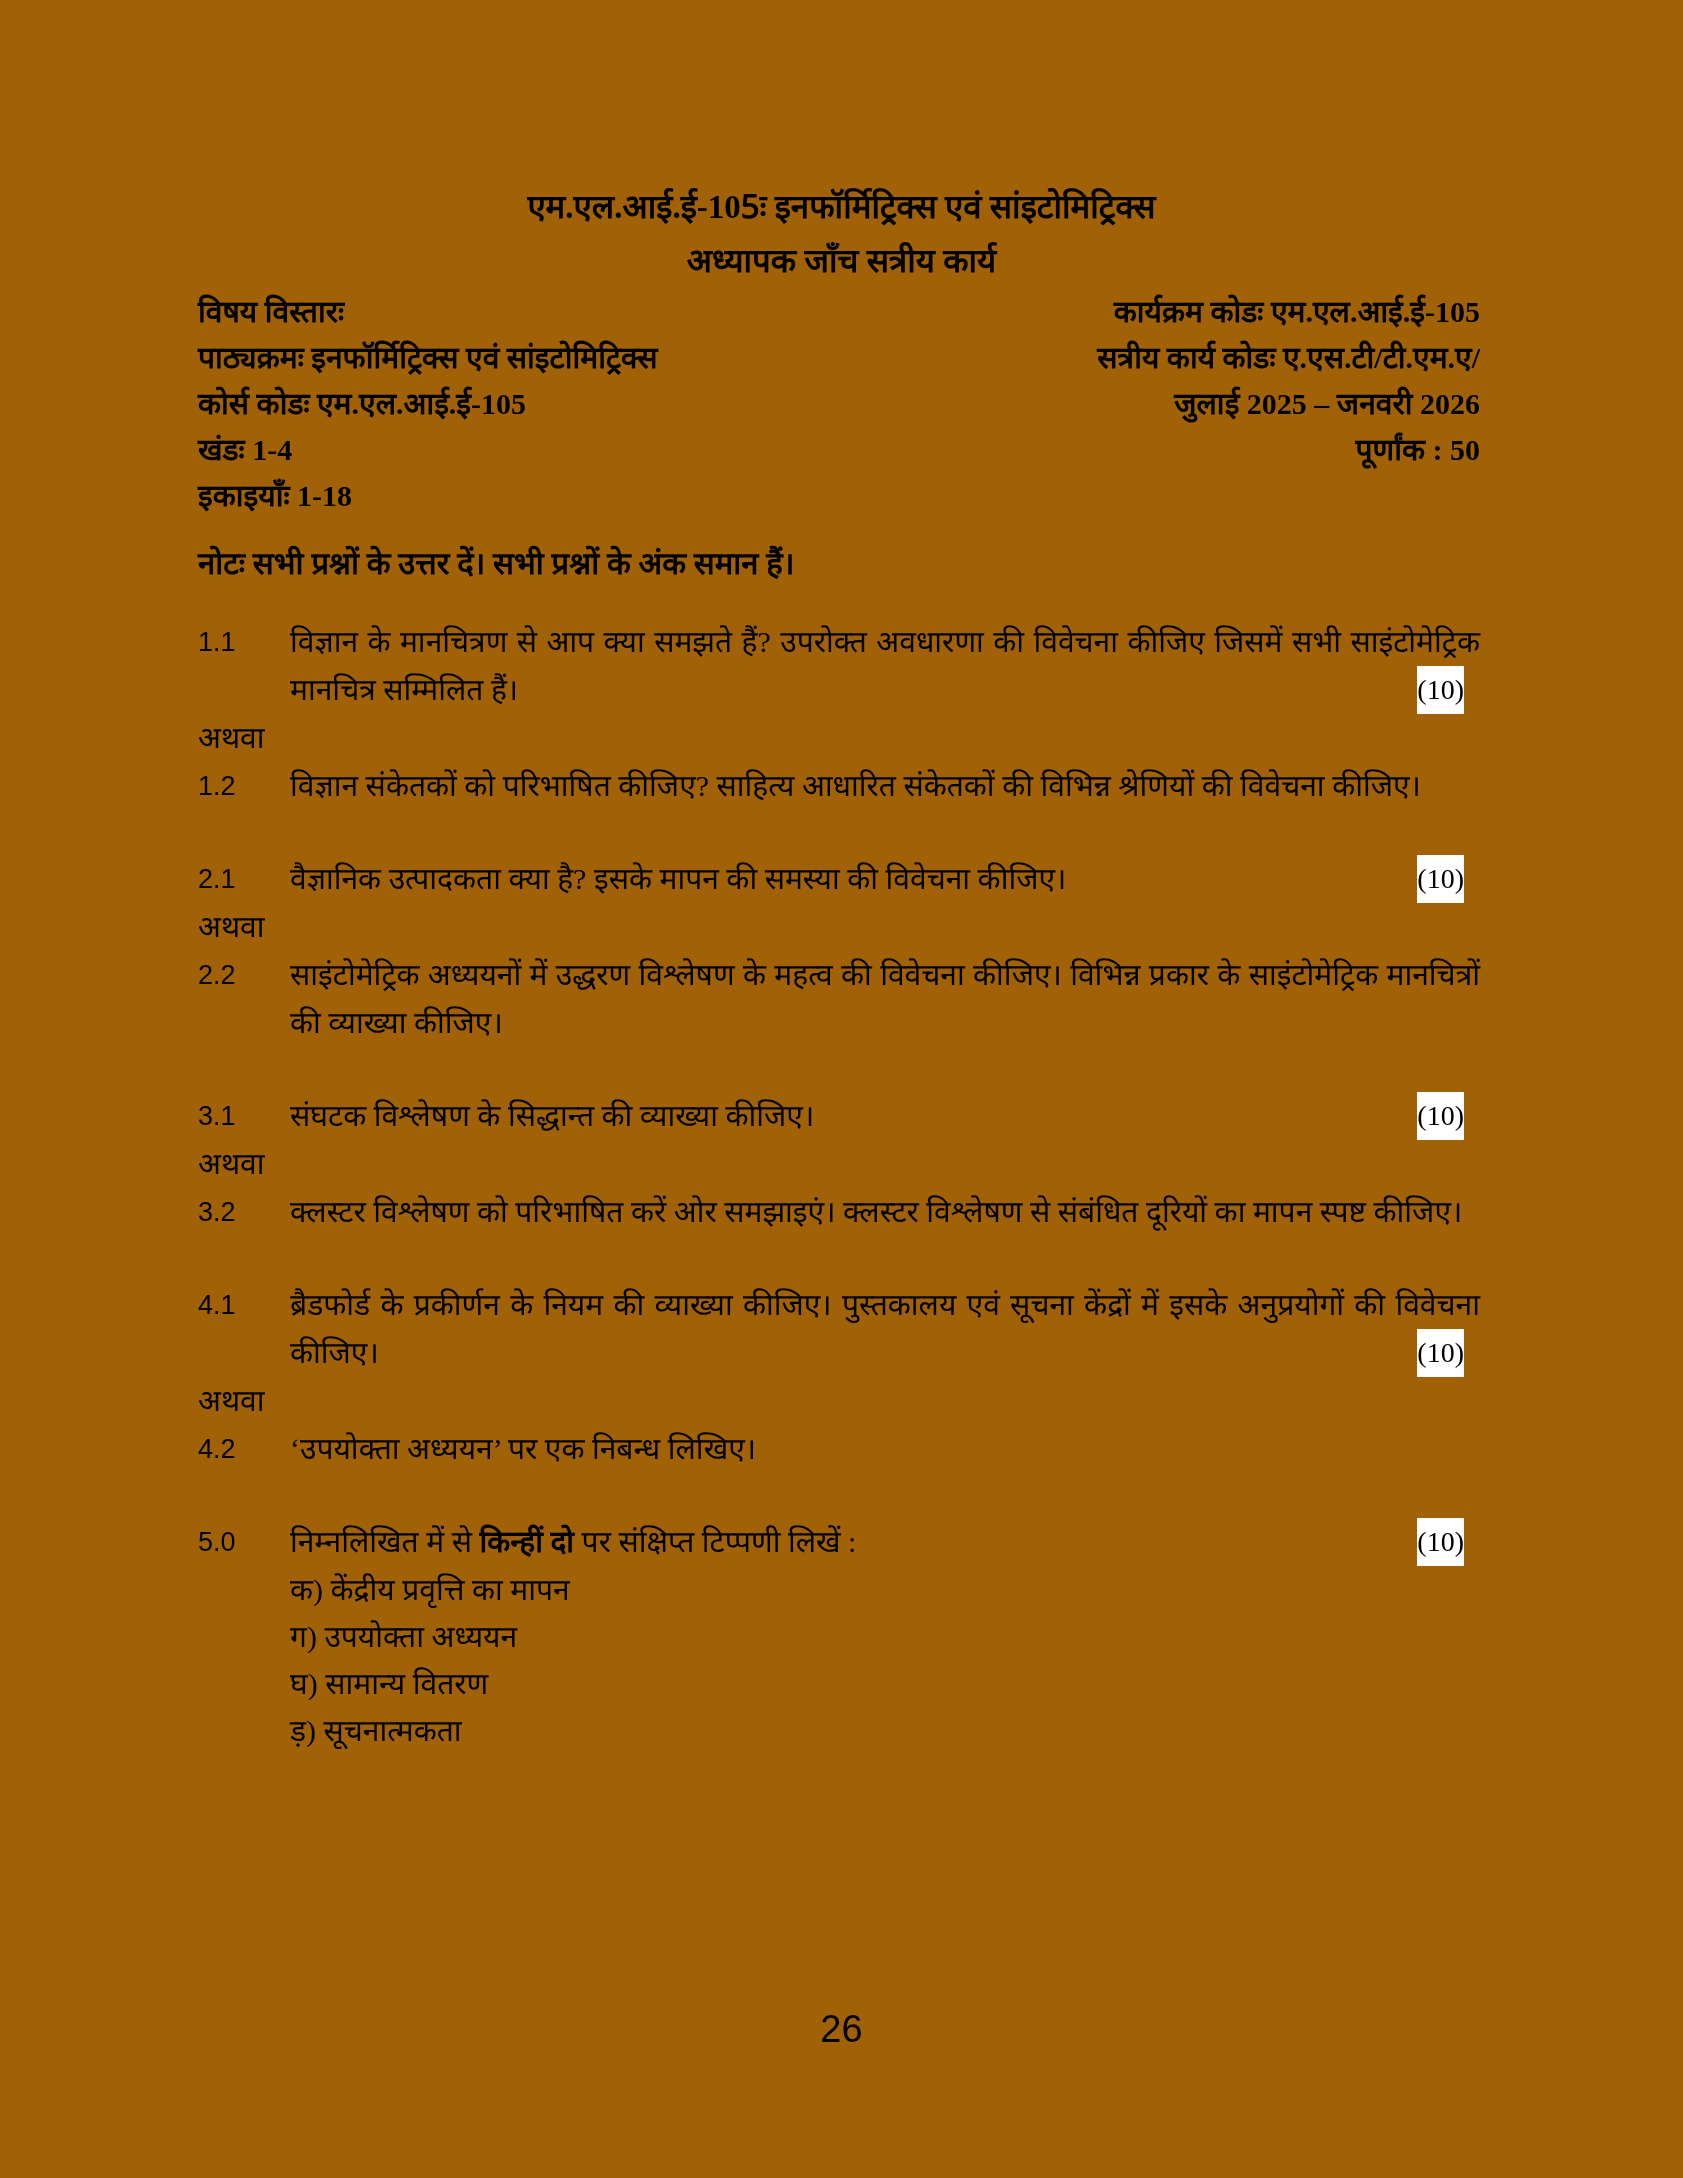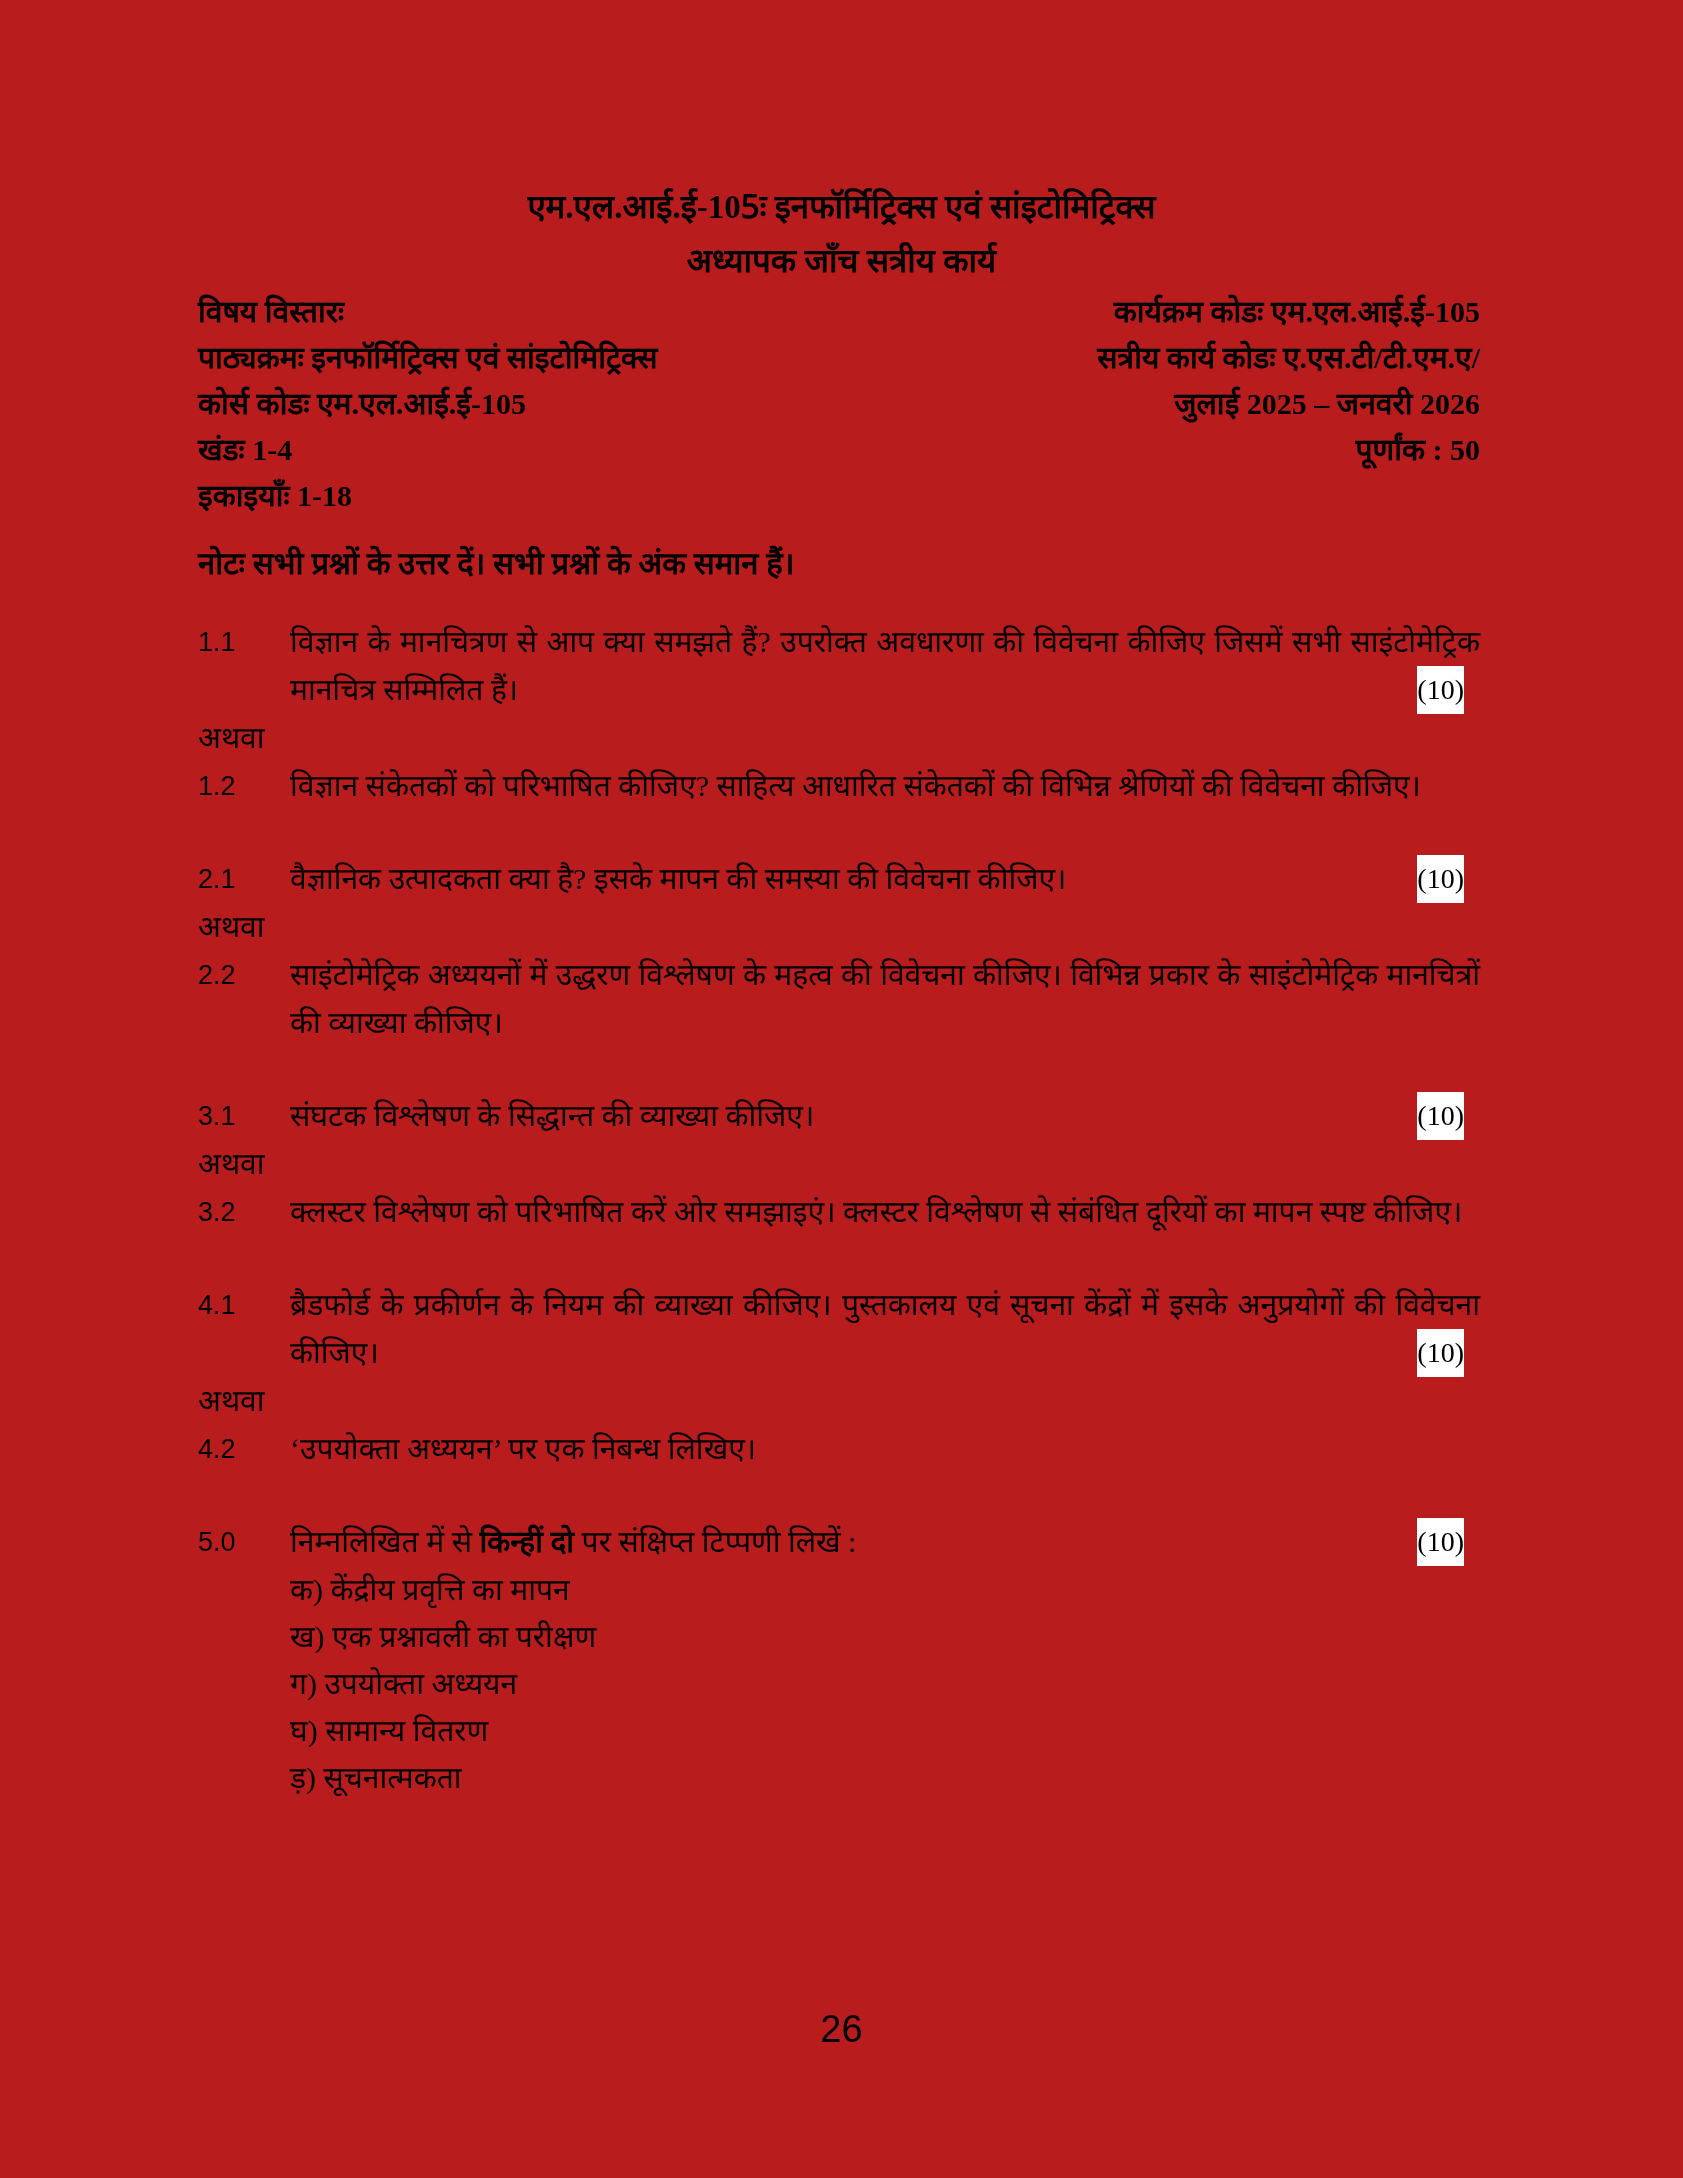--- a/index.html
+++ b/index.html
@@ -4,21 +4,21 @@
 <style>
   html, body {
     margin: 0;
     padding: 0;
     background: #ffffff;
   }
   .page {
     position: relative;
     width: 1683px;
     height: 2178px;
-    background: #b91c1c;
+    background: #a16207;
     color: #000000;
     font-family: "Liberation Serif", serif;
     overflow: hidden;
   }
 
   
   .title-block {
     position: absolute;
     top: 180px;
     left: 0;
@@ -207,21 +207,20 @@
     </section>
 
     <section class="q-group">
       <div class="q-row">
         <span class="q-num">5.0</span>
         <p class="q-text no-justify"><span>निम्नलिखित में से </span><span class="bold-inline">किन्हीं दो</span><span> पर संक्षिप्त टिप्पणी लिखें :</span></p>
         <span class="q-marks marks-top">(10)</span>
       </div>
       <div class="q-items">
         <div class="q-item">क) केंद्रीय प्रवृत्ति का मापन</div>
-        <div class="q-item">ख) एक प्रश्नावली का परीक्षण</div>
         <div class="q-item">ग)  उपयोक्ता अध्ययन</div>
         <div class="q-item">घ)  सामान्य वितरण</div>
         <div class="q-item">ड़)  सूचनात्मकता</div>
       </div>
     </section>
 
   </div>
 
   <div class="page-number">26</div>
 

